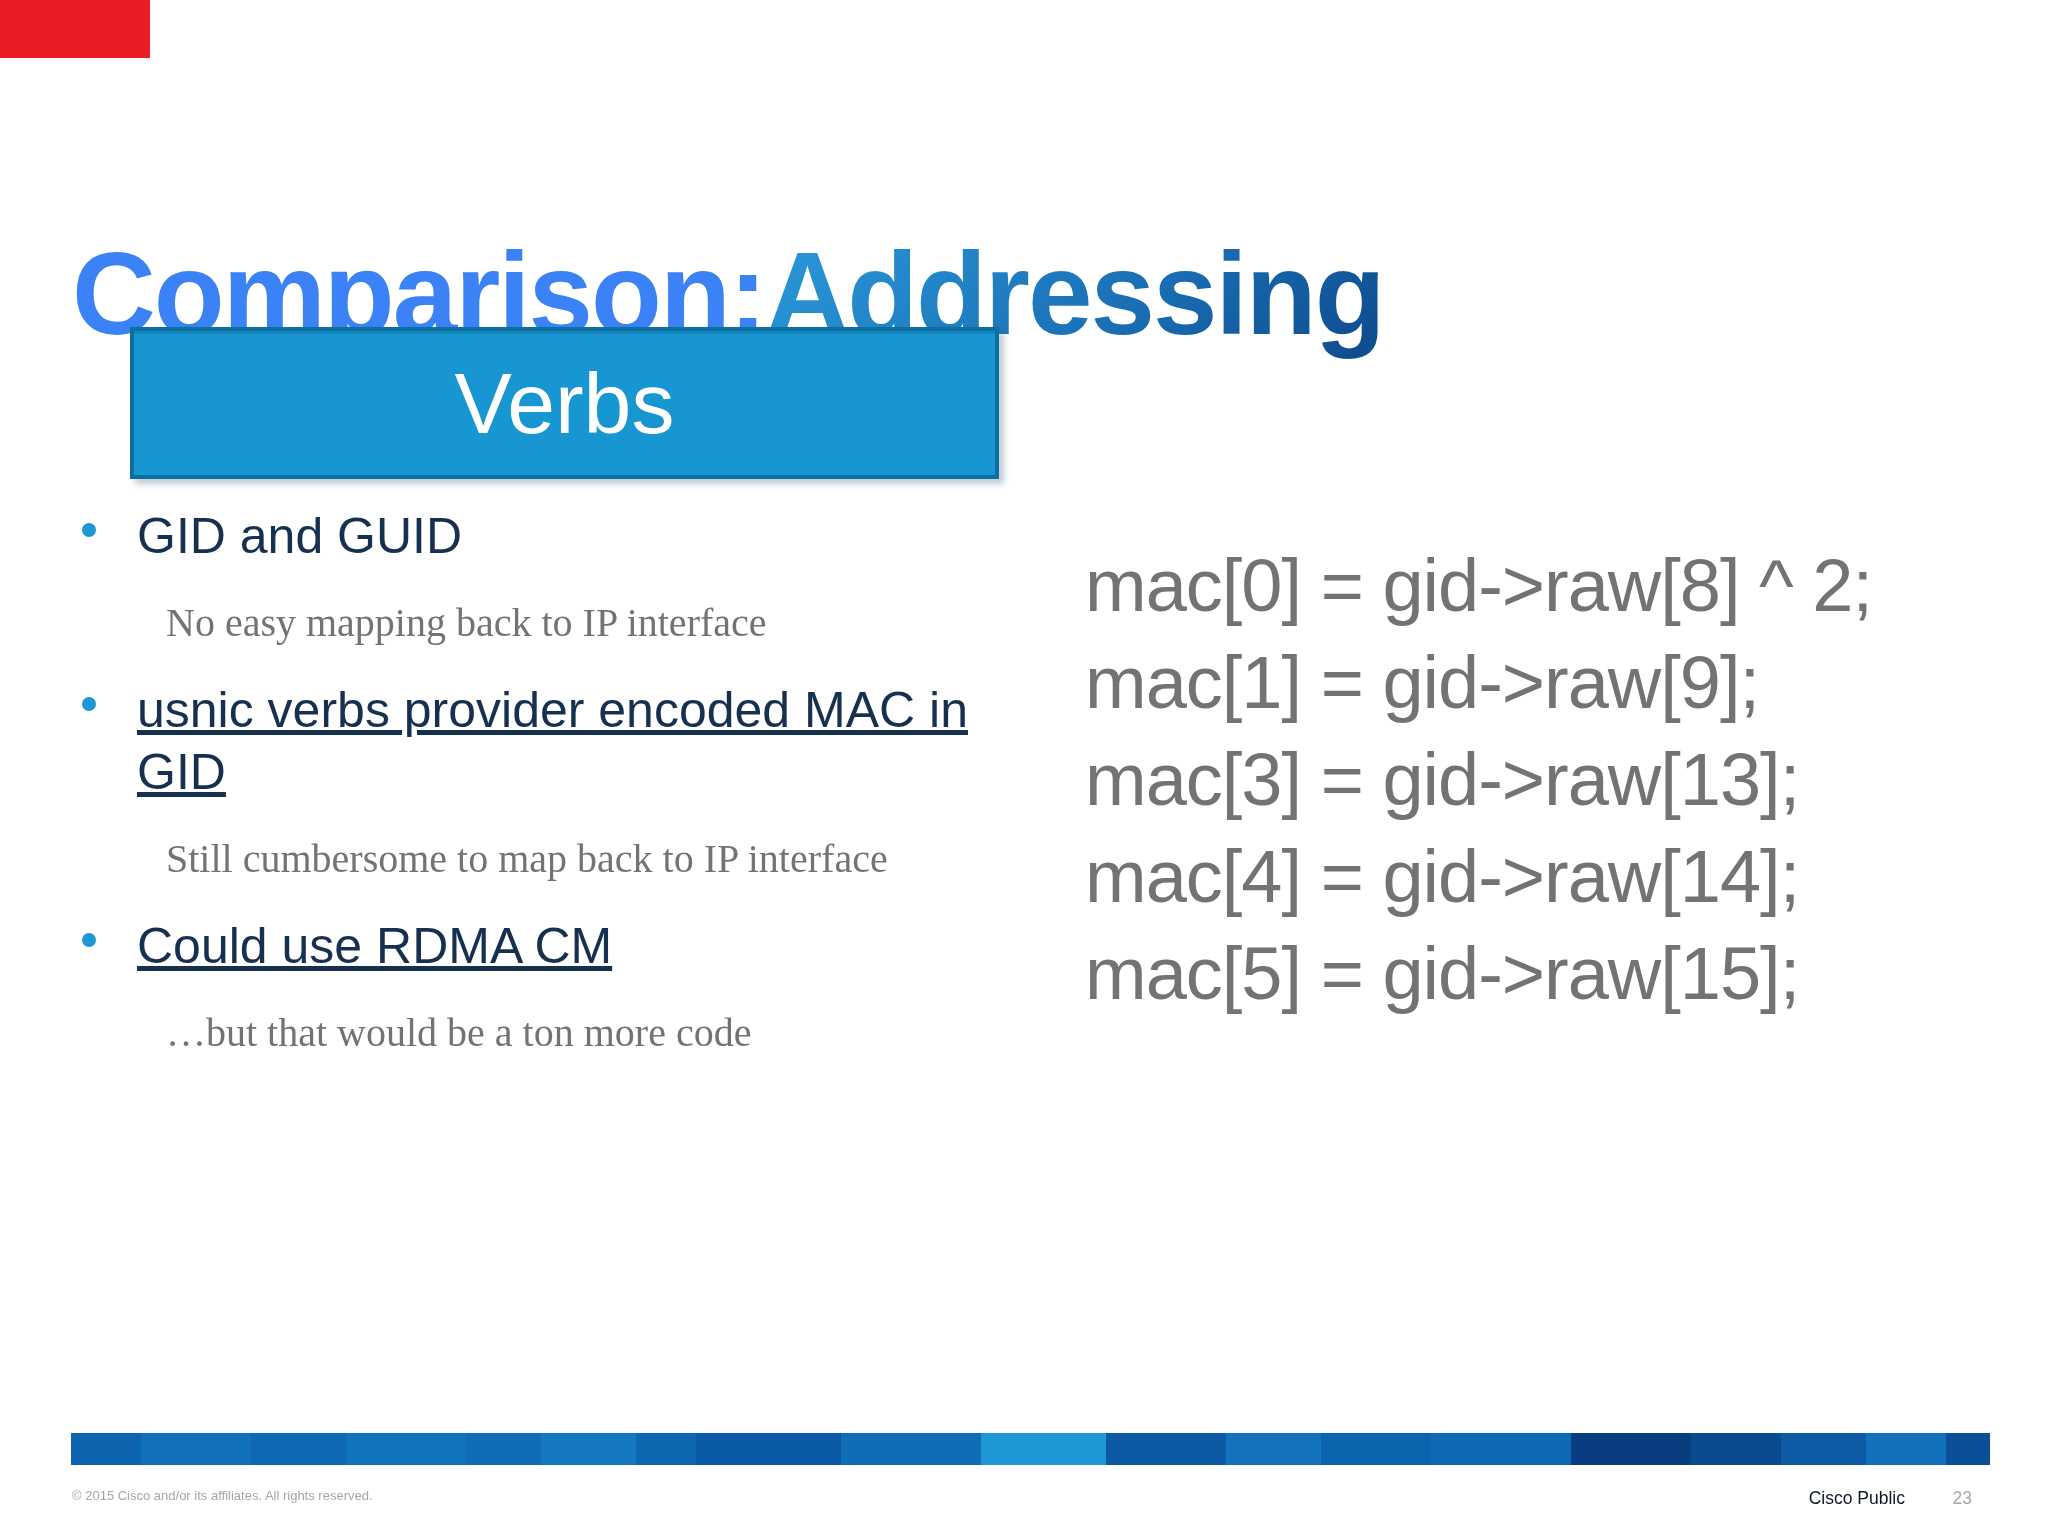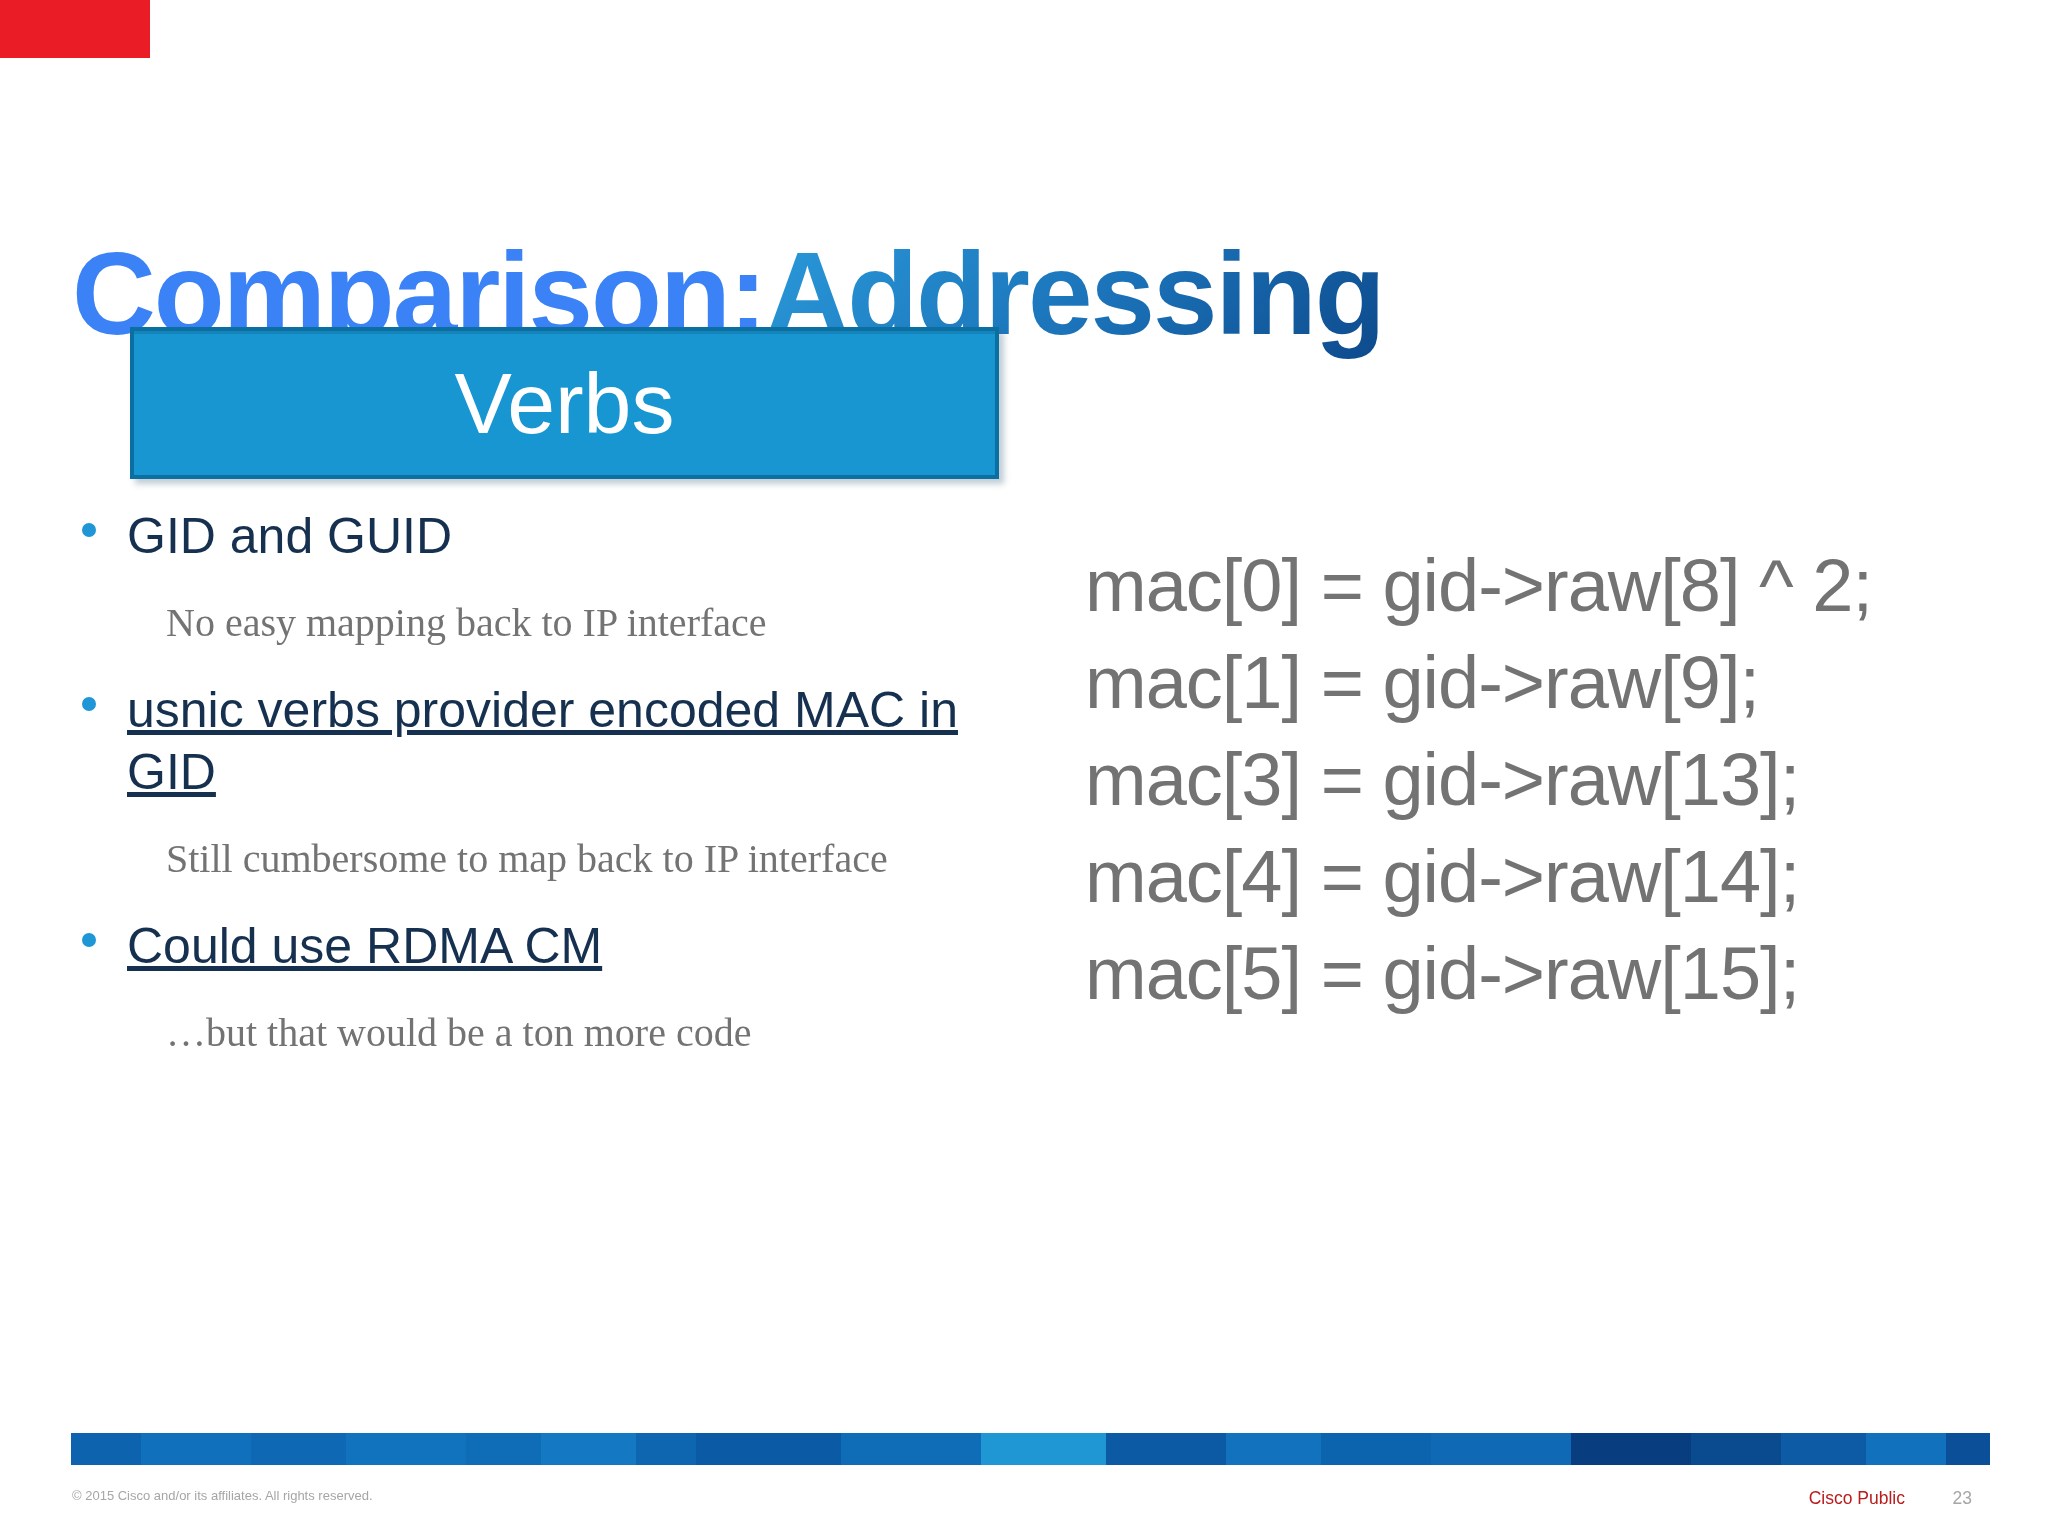--- a/index.html
+++ b/index.html
@@ -26,21 +26,21 @@
     position:absolute;left:82px;top:327px;width:869px;height:152px;
     box-sizing:border-box;background:#1896D1;border:4px solid #0C6FA2;
     display:flex;align-items:center;justify-content:center;
     color:#ffffff;font-size:86px;
     box-shadow:5px 5px 6px rgba(50,90,115,0.30), inset 0 3px 0 rgba(8,80,120,0.25);
     margin-left:48px;
   }
   .bullets{
     position:absolute;left:82px;top:505px;width:900px;color:#163050;
   }
-  .bullet-row{display:flex;font-size:50px;line-height:62px;}
+  .bullet-row{display:flex;font-size:50px;line-height:62px;justify-content:space-between;}
   .bullet-group + .bullet-group .bullet-row{margin-top:30px;text-decoration:underline;}
   .bullet-dot-cell{flex:none;width:45px;padding-top:18px;}
   .bullet-dot{display:block;width:14px;height:14px;border-radius:50%;background:#1F97D6;}
   .bullet-text{width:845px;}
   .sub-line{
     margin-left:84px;margin-top:30px;font-size:40px;line-height:52px;
     white-space:nowrap;color:#737373;font-family:Liberation Serif, serif;
   }
   .code-block{
     position:absolute;left:1085px;top:492px;
@@ -50,21 +50,21 @@
   .bottom-bar{
     position:absolute;left:71px;top:1433px;width:1919px;height:32px;
     display:flex;overflow:hidden;
   }
   .bar-seg{flex:none;height:100%;}
   .footer-copyright{
     position:absolute;left:72px;top:1488px;font-size:13px;color:#A6A6A6;
     white-space:nowrap;
   }
   .footer-public{
-    position:absolute;right:143px;top:1488px;font-size:17.5px;color:#b91c1c;
+    position:absolute;right:143px;top:1488px;font-size:17.5px;color:#0f172a;
     white-space:nowrap;
   }
   .footer-page{
     position:absolute;right:76px;top:1488px;font-size:17.5px;color:#A6A6A6;
   }
 </style>
 </head>
 <body>
 
 <div class="red-marker" style="background: rgb(234, 28, 37);"></div>

